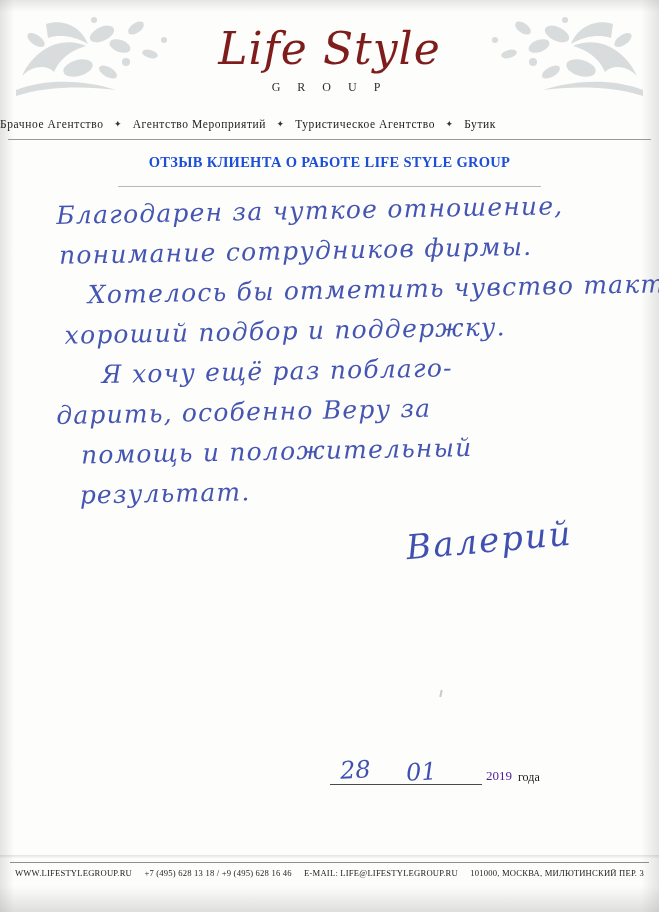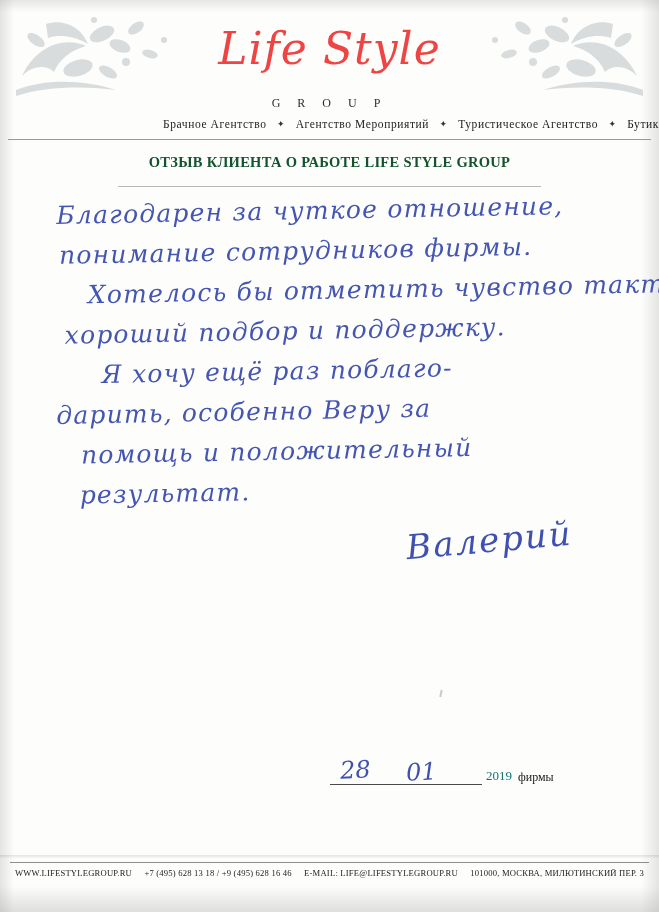--- a/index.html
+++ b/index.html
@@ -54,39 +54,39 @@
     position: absolute;
     top: 26px;
     left: 0; right: 0;
     text-align: center;
   }
   .logo-word {
     font-family: "DejaVu Serif", serif;
     font-style: italic;
     font-size: 44px;
     letter-spacing: 1px;
-    color: #ef4444;
+    color: #7f1d1d;
     line-height: 1.05;
     position: relative;
     display: inline-block;
   }
   .logo-sub {
-    margin-top: 24px;
+    margin-top: 8px;
     font-family: "Liberation Serif", serif;
     font-size: 12px;
     letter-spacing: 7px;
     color: #2e2e2e;
   }
 
   
   .services {
     position: absolute;
     top: 118px;
     left: 0; right: 0;
-    text-align: right;
+    text-align: left;
     font-family: "Liberation Serif", serif;
     font-size: 11.5px;
     letter-spacing: .6px;
     color: #1c1c1c;
     white-space: nowrap;
   }
   .services .sep {
     margin: 0 7px;
     font-size: 9px;
     vertical-align: 1px;
@@ -102,21 +102,21 @@
 
   
   .doc-title {
     position: absolute;
     top: 154px;
     left: 0; right: 0;
     text-align: center;
     font-family: "Liberation Serif", serif;
     font-size: 14.5px;
     letter-spacing: .3px;
-    color: #14532d;
+    color: #1d4ed8;
     font-weight: 600;
   }
   .rule-under-title {
     position: absolute;
     left: 118px; right: 118px;
     top: 186px;
     border-top: 1px solid #b8b8b8;
   }
 
   
@@ -181,21 +181,21 @@
     position: absolute;
     left: 0; top: 22px;
     width: 152px;
     border-top: 1px solid #4a4a4a;
   }
   .date-year {
     position: absolute;
     left: 156px; top: 6px;
     font-family: "Liberation Serif", serif;
     font-size: 13px;
-    color: #0f766e;
+    color: #4c1d95;
   }
   .date-suffix {
     position: absolute;
     left: 188px; top: 8px;
     font-family: "Liberation Serif", serif;
     font-size: 12px;
     color: #1a1a1a;
   }
 
   
@@ -302,21 +302,21 @@
 
   <div class="signature">Валерий</div>
 
   <div class="speck"></div>
 
   <div class="date-row">
     <span class="date-hw date-day">28</span>
     <span class="date-hw date-month">01</span>
     <span class="date-line"></span>
     <span class="date-year">2019</span>
-    <span class="date-suffix">фирмы</span>
+    <span class="date-suffix">года</span>
   </div>
 
   <div class="rule-footer"></div>
   <div class="footer">
     <span>WWW.LIFESTYLEGROUP.RU</span><span class="gap"></span>
     <span>+7 (495) 628 13 18</span>
     <span>/</span>
     <span>+9 (495) 628 16 46</span><span class="gap"></span>
     <span>E-MAIL:</span>
     <span>LIFE@LIFESTYLEGROUP.RU</span><span class="gap"></span>

